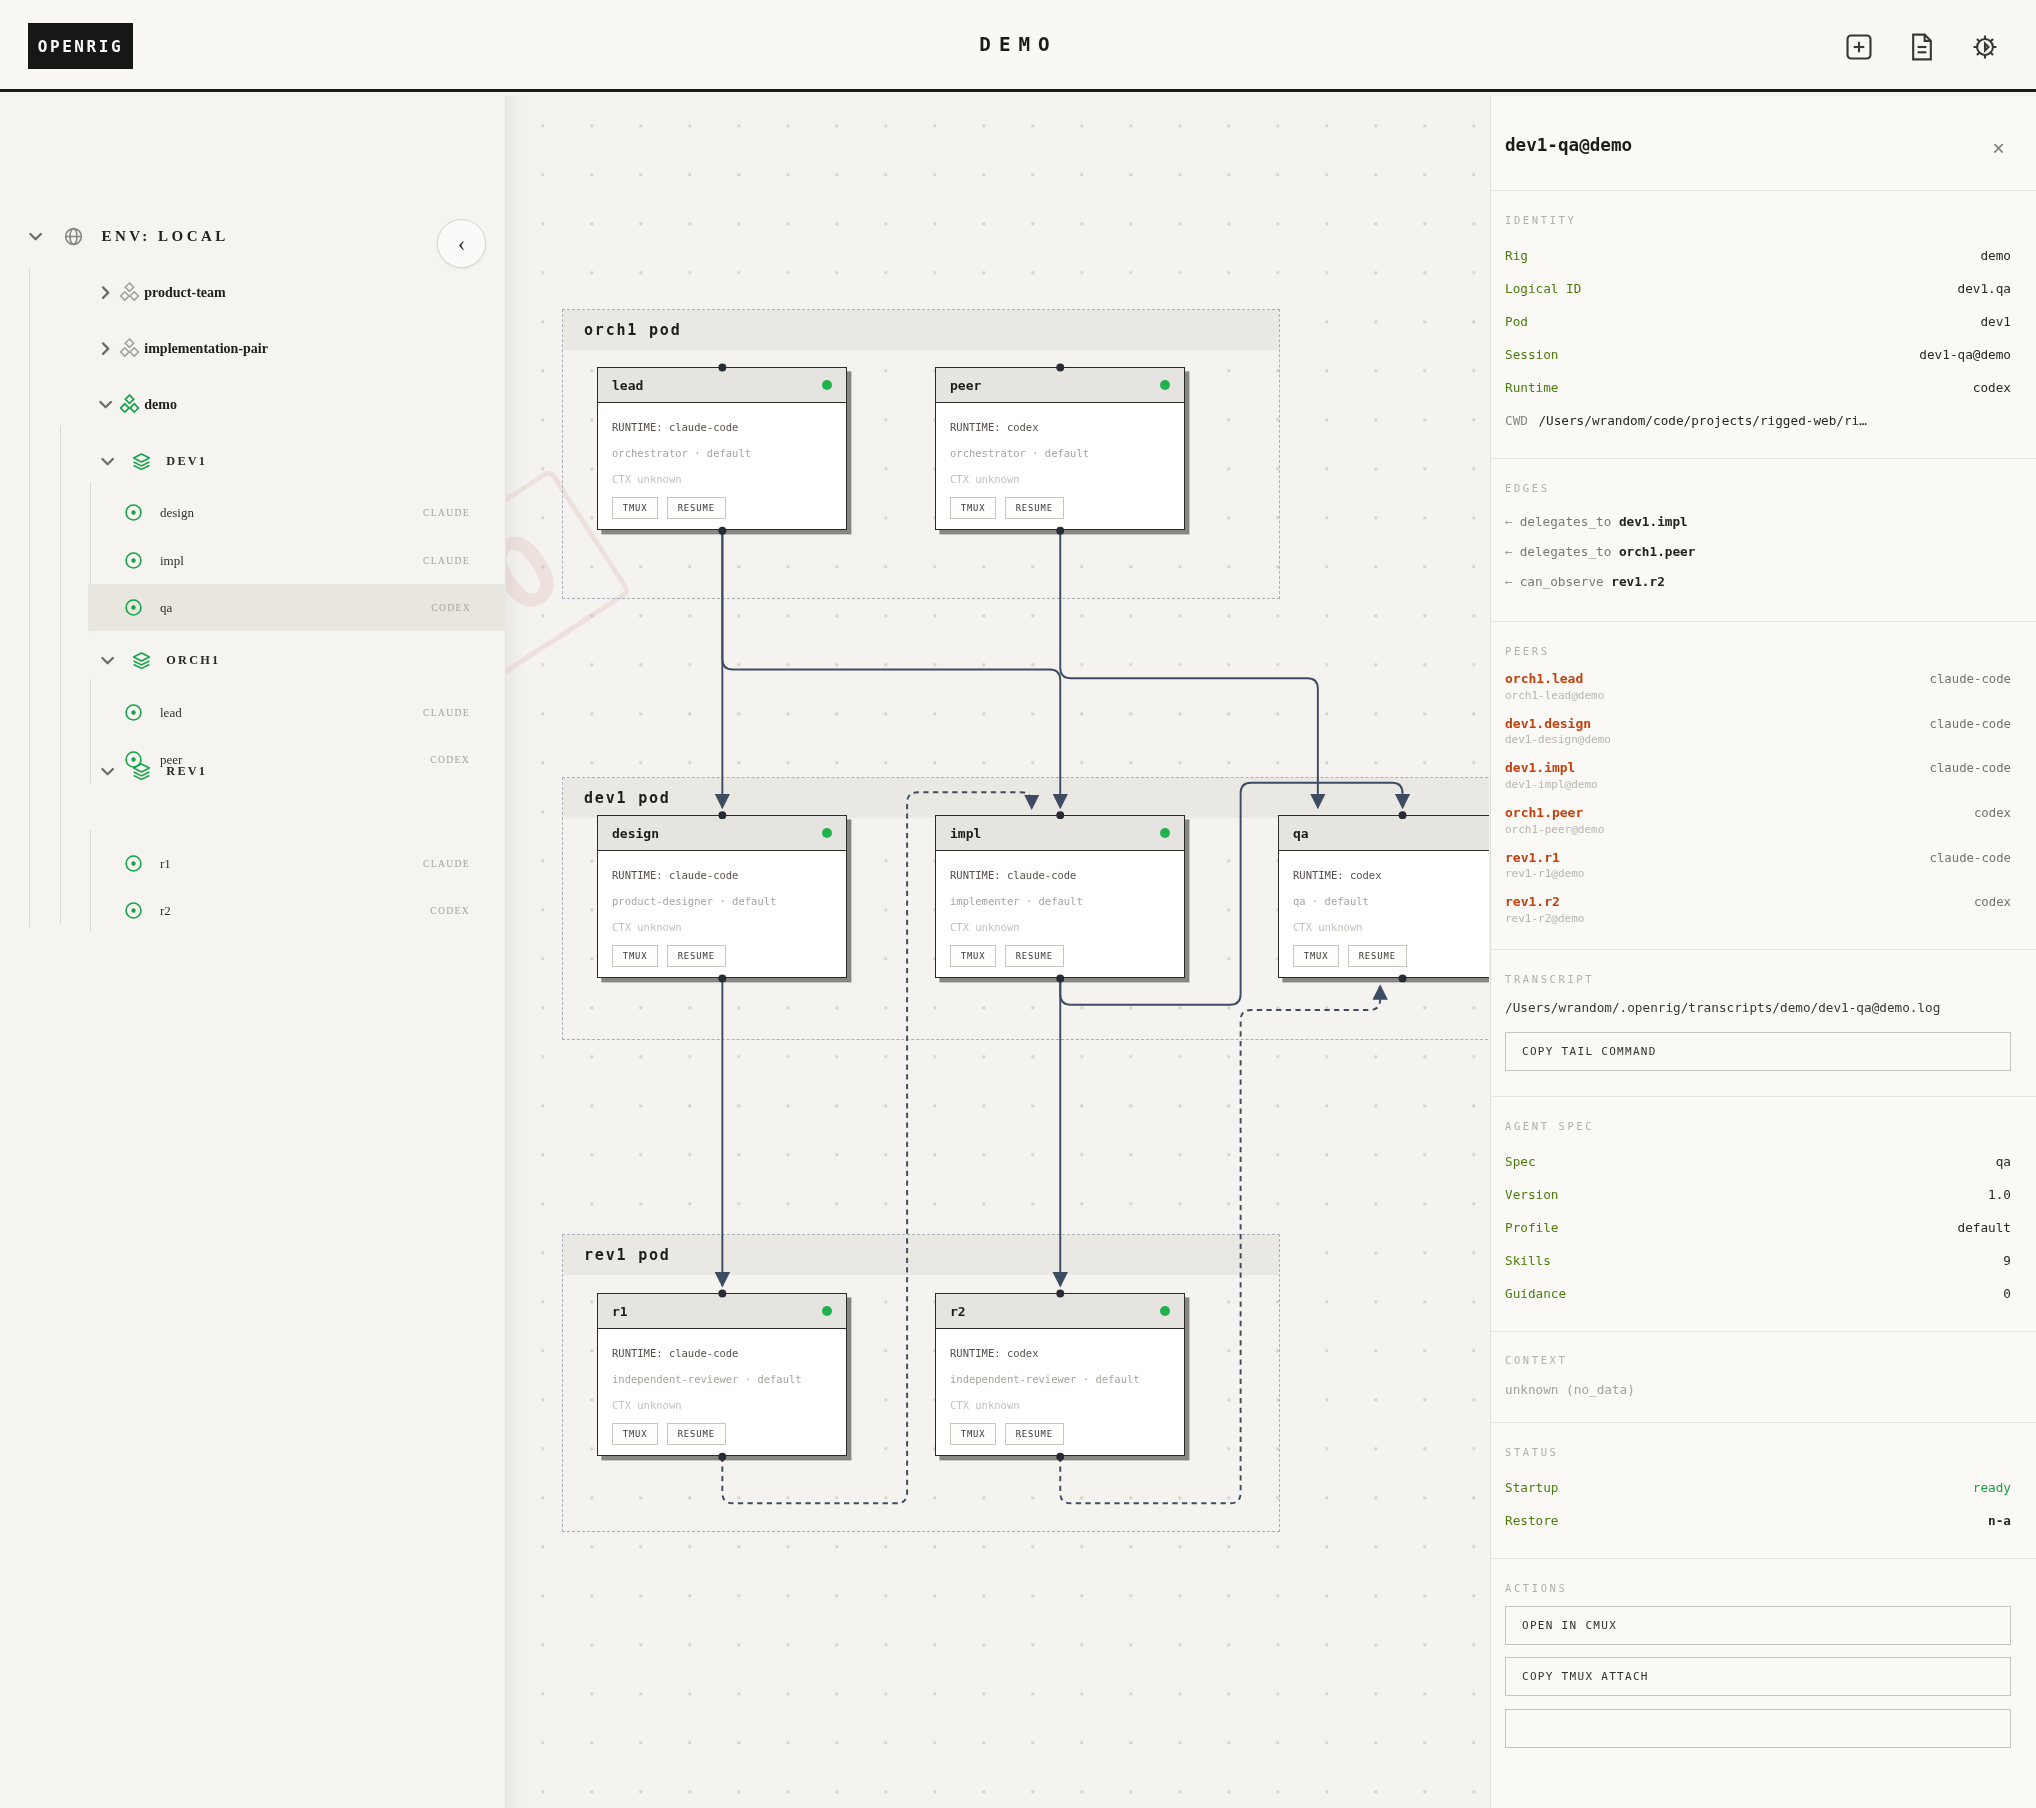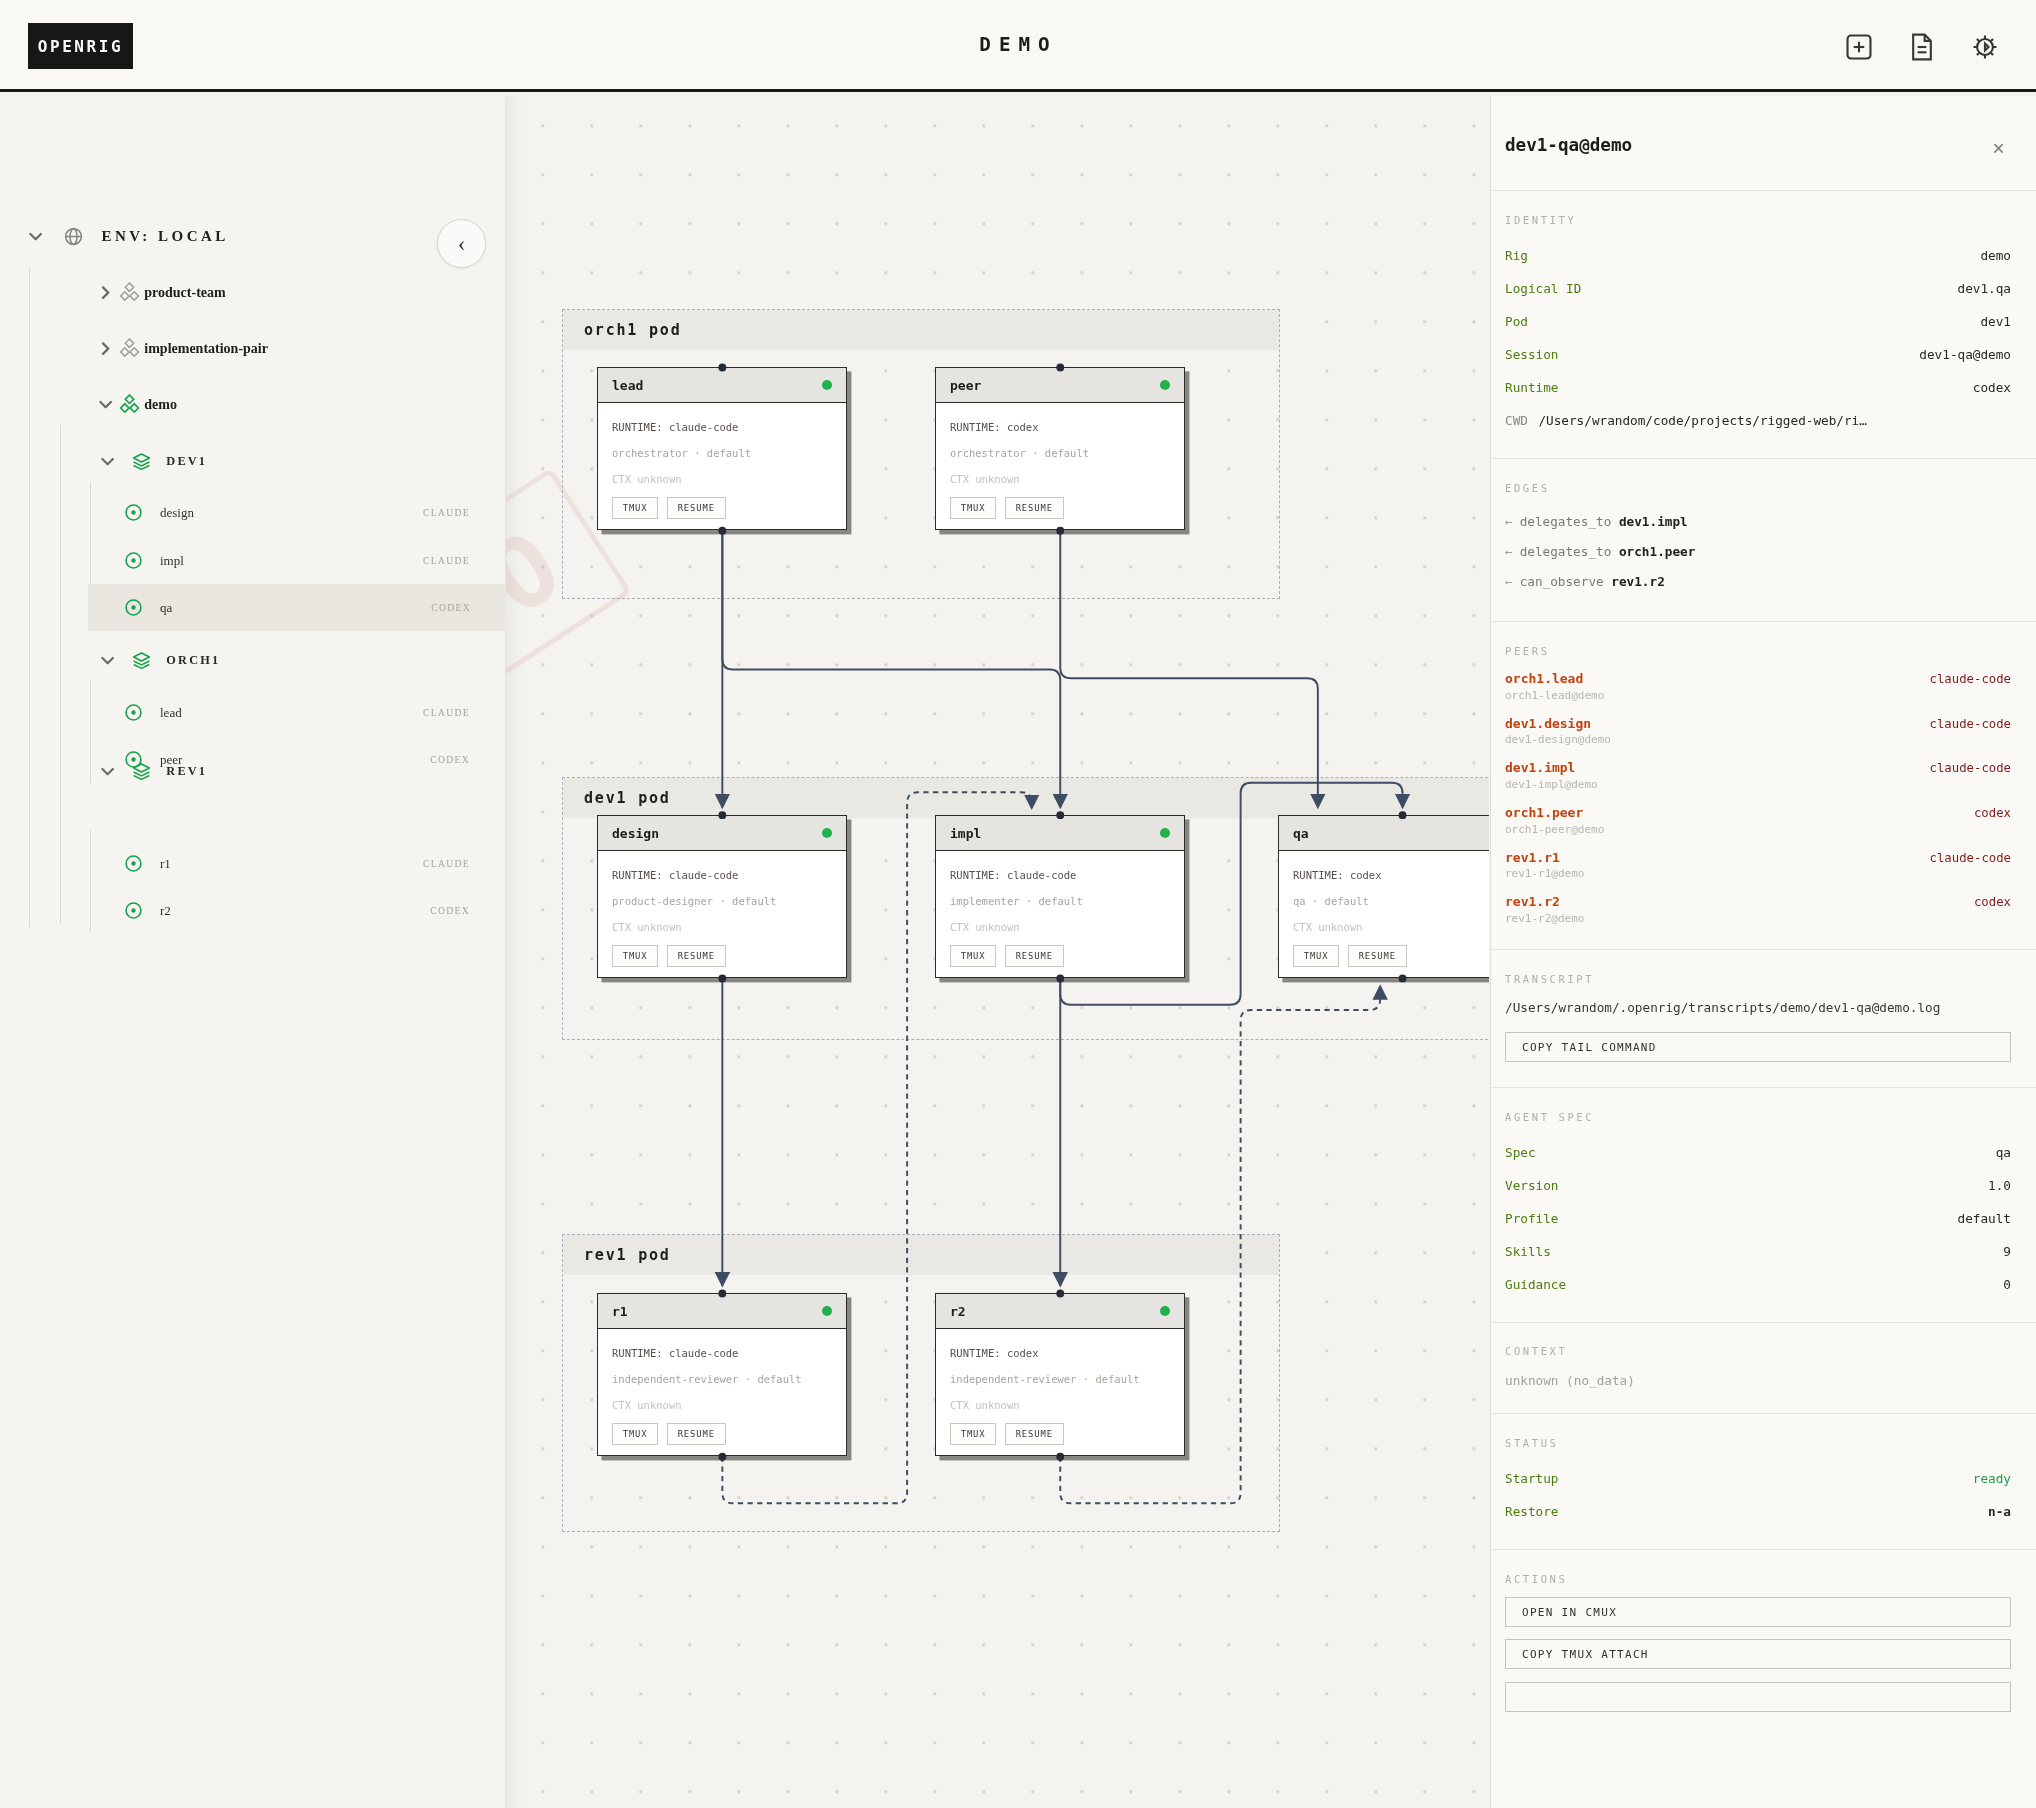--- a/index.html
+++ b/index.html
@@ -94,24 +94,24 @@
   .mt18 { margin-top:13px; } .mb24 { margin-bottom:21px; } .mb28 { margin-bottom:24.6px; }
   .cwd-row { display:flex; line-height:33px; font-size:12.7px; white-space:nowrap; overflow:hidden; }
   .cwd-row .k { color:#8b8781; flex:none; }
   .cwd-row .v { color:#2a2822; padding-left:10.5px; overflow:hidden; }
   .edge-row { line-height:30px; font-size:12.7px; color:#7d7a74; }
   .edge-row b { color:#23211d; font-weight:bold; }
   .edge-row .arr { color:#a3a09a; margin-right:7px; }
   .peer-row { margin-top:14px; }
   .peer-top { display:flex; justify-content:space-between; align-items:baseline; }
   .peer-name { font-size:13px; font-weight:bold; color:#c2410c; }
-  .peer-rt { font-size:12.3px; color:#7f1d1d; }
+  .peer-rt { font-size:12.3px; color:#737373; }
   .peer-sub { font-size:11px; color:#b9b5ae; margin-top:2.6px; }
   .t-path { font-size:12.7px; color:#3a3833; line-height:24px; word-break:break-all; margin-top:10.5px; }
-  .p-btn { display:block; width:100%; height:30px; margin-top:12.3px; background:transparent;
+  .p-btn { display:block; width:100%; height:39px; margin-top:12.3px; background:transparent;
     border:1.3px solid #c8c4bd; font-family:inherit; font-size:11px; letter-spacing:1.3px;
     color:#33312c; text-align:left; padding-left:16px; cursor:pointer; }
   .ctx-val { margin-top:16px; font-size:12.7px; color:#a5a19a; }
 </style>
 </head>
 <body>
 
 <div class="topbar">
   <div class="logo">OPENRIG</div>
   <div class="apptitle">DEMO</div>

